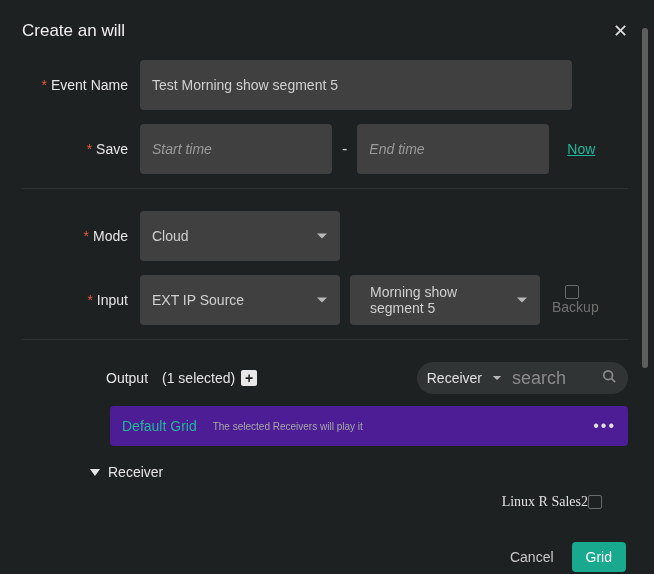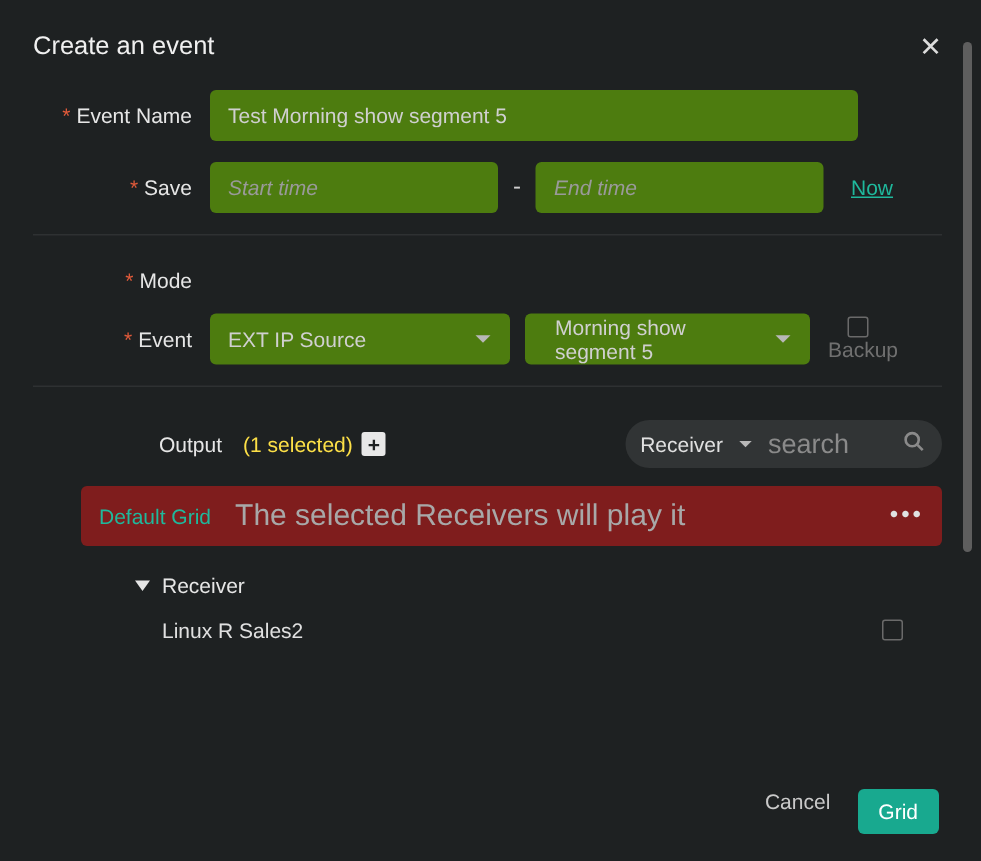--- a/index.html
+++ b/index.html
@@ -7,72 +7,72 @@
   .modal { position: relative; width: 654px; height: 574px; background: #1e2122; padding: 0; }
   .scrollbar { position: absolute; right: 6px; top: 28px; width: 6px; height: 340px; background: #5e5e5e; border-radius: 3px; }
   .header { display: flex; align-items: center; justify-content: space-between; padding: 20px 26px 6px 22px; }
   .title { font-size: 17px; font-weight: 400; color: #f0f0f0; }
   .close { color: #dcdcdc; font-size: 18px; cursor: pointer; }
 
   .form { padding: 12px 26px 0 22px; }
   .row { display: flex; align-items: center; margin-bottom: 14px; }
   .label { width: 118px; text-align: right; padding-right: 12px; font-size: 14px; color: #e6e6e6; white-space: nowrap; }
   .req::before { content: "*"; color: #e05a3a; margin-right: 4px; }
-  .input, .select, .dropdown { background: #4d7c0f; border: none; border-radius: 4px; color: #d0d0d0; font-size: 14px; height: 34px; padding: 0 12px; }
+  .input, .select, .dropdown { background: #404040; border: none; border-radius: 4px; color: #d0d0d0; font-size: 14px; height: 50px; padding: 0 12px; }
   .input::placeholder { color: #9a9a9a; }
   .input.wide { flex: 1; max-width: 432px; }
   .input.time { width: 192px; font-style: italic; }
   .dash { margin: 0 10px; color: #cfcfcf; }
   .now-link { color: #1fb89c; text-decoration: underline; font-size: 14px; margin-left: 18px; cursor: pointer; }
   .select { display: flex; align-items: center; justify-content: space-between; cursor: pointer; }
   .select.w200 { width: 200px; }
   .select.w190 { width: 190px; padding-left: 20px; }
   .chev { margin-left: 10px; }
   .chev svg { width: 12px; height: 12px; fill: #b8b8b8; display: block; }
   .checkbox-wrap { display: flex; align-items: center; margin-left: 12px; color: #707070; font-size: 14px; flex-direction: column; }
   .chk { width: 14px; height: 14px; border: 1px solid #6a6a6a; border-radius: 2px; margin-right: 6px; background: transparent; }
   .divider { height: 1px; background: #2e3132; margin: 12px 0 22px 0; }
 
   .output-header { display: flex; align-items: center; justify-content: space-between; margin-bottom: 12px; }
   .out-left { display: flex; align-items: center; font-size: 14px; }
   .out-label { text-align: right; padding-right: 10px; }
-  .out-count { color: #fde047; margin-left: 4px; }
+  .out-count { color: #e5e5e5; margin-left: 4px; }
   .plus { width: 16px; height: 16px; background: #e8e8e8; color: #1e2122; display: flex; align-items: center; justify-content: center; font-size: 14px; font-weight: 700; border-radius: 2px; margin-left: 6px; cursor: pointer; }
   .search-wrap { display: flex; align-items: center; background: #313435; border-radius: 16px; height: 32px; padding: 0 12px 0 10px; }
   .recv-dd { display: flex; align-items: center; font-size: 14px; color: #e0e0e0; cursor: pointer; margin-right: 10px; }
   .recv-dd .chev svg { width: 10px; height: 10px; }
   .search-in { background: transparent; border: none; outline: none; color: #d0d0d0; font-size: 18px; width: 90px; }
   .search-in::placeholder { color: #8a8a8a; }
   .search-ic svg { width: 14px; height: 14px; stroke: #8a8a8a; fill: none; stroke-width: 2; }
 
-  .grid-banner { background: #7f1d1d; border-radius: 4px; height: 40px; display: flex; align-items: center; padding: 0 12px; margin-left: 32px; margin-right: 0; justify-content: space-between;}
+  .grid-banner { background: #4c1d95; border-radius: 4px; height: 40px; display: flex; align-items: center; padding: 0 12px; margin-left: 88px; margin-right: 0; justify-content: space-between;}
   .grid-banner .gbtxt { display: flex; align-items: center; }
   .grid-name { color: #1fb89c; font-size: 14px; margin-right: 16px; }
-  .grid-desc { color: #a8a8a8; font-size: 20px; }
+  .grid-desc { color: #a8a8a8; font-size: 10px; }
   .more-dots { color: #e0e0e0; letter-spacing: 2px; font-size: 16px; cursor: pointer; }
 
   .tree { margin-top: 18px; margin-left: 68px; }
   .tree-node { display: flex; align-items: center; font-size: 14px; color: #e6e6e6; cursor: pointer; }
   .caret svg { width: 10px; height: 10px; fill: #e6e6e6; display: block; margin-right: 8px; }
-  .tree-child { display: flex; align-items: center; justify-content: space-between; margin-top: 14px; margin-left: 18px; padding-right: 20px; }
+  .tree-child { display: flex; align-items: center; justify-content: flex-end; margin-top: 14px; margin-left: 18px; padding-right: 20px; font-family: Liberation Serif, serif; }
   .tree-child-label { font-size: 14px; color: #e0e0e0; }
 
-  .footer { position: absolute; bottom: 18px; right: 28px; display: flex; gap: 18px; }
+  .footer { position: absolute; bottom: 2px; right: 28px; display: flex; align-items: center; gap: 18px; }
   .btn-cancel { color: #c9c9c9; font-size: 14px; cursor: pointer; }
   .btn-save { background: #18a98f; color: #fff; font-size: 14px; border: none; border-radius: 4px; height: 30px; padding: 0 14px; cursor: pointer; }
 </style>
 </head>
 <body>
 
 <div class="modal">
 
   <div class="scrollbar"></div>
 
   <div class="header">
-    <div class="title">Create an event</div>
+    <div class="title">Create an will</div>
     <div class="close">✕</div>
   </div>
 
   <div class="form">
 
     <div class="row">
       <div class="label req">Event Name</div>
       <input class="input wide" value="Test Morning show segment 5" style="">
     </div>
 
@@ -81,24 +81,32 @@
       <input class="input time" placeholder="Start time" style="">
       <span class="dash">-</span>
       <input class="input time" placeholder="End time" style="">
       <a class="now-link">Now</a>
     </div>
 
     <div class="divider"></div>
 
     <div class="row" style="margin-top:18px;">
       <div class="label req">Mode</div>
+      <div class="select w200">
+        <span>Cloud</span>
+        <span class="chev">
+            <svg viewBox="0 0 12 12">
+              <path d="M1 3.5 L6 8.5 L11 3.5 Z"></path>
+            </svg>
+          </span>
+      </div>
     </div>
 
     <div class="row">
-      <div class="label req">Event</div>
+      <div class="label req">Input</div>
       <div class="select w200">
         <span>EXT IP Source</span>
         <span class="chev">
             <svg viewBox="0 0 12 12">
               <path d="M1 3.5 L6 8.5 L11 3.5 Z"></path>
             </svg>
           </span>
       </div>
       <div style="width:10px"></div>
       <div class="select w190">

